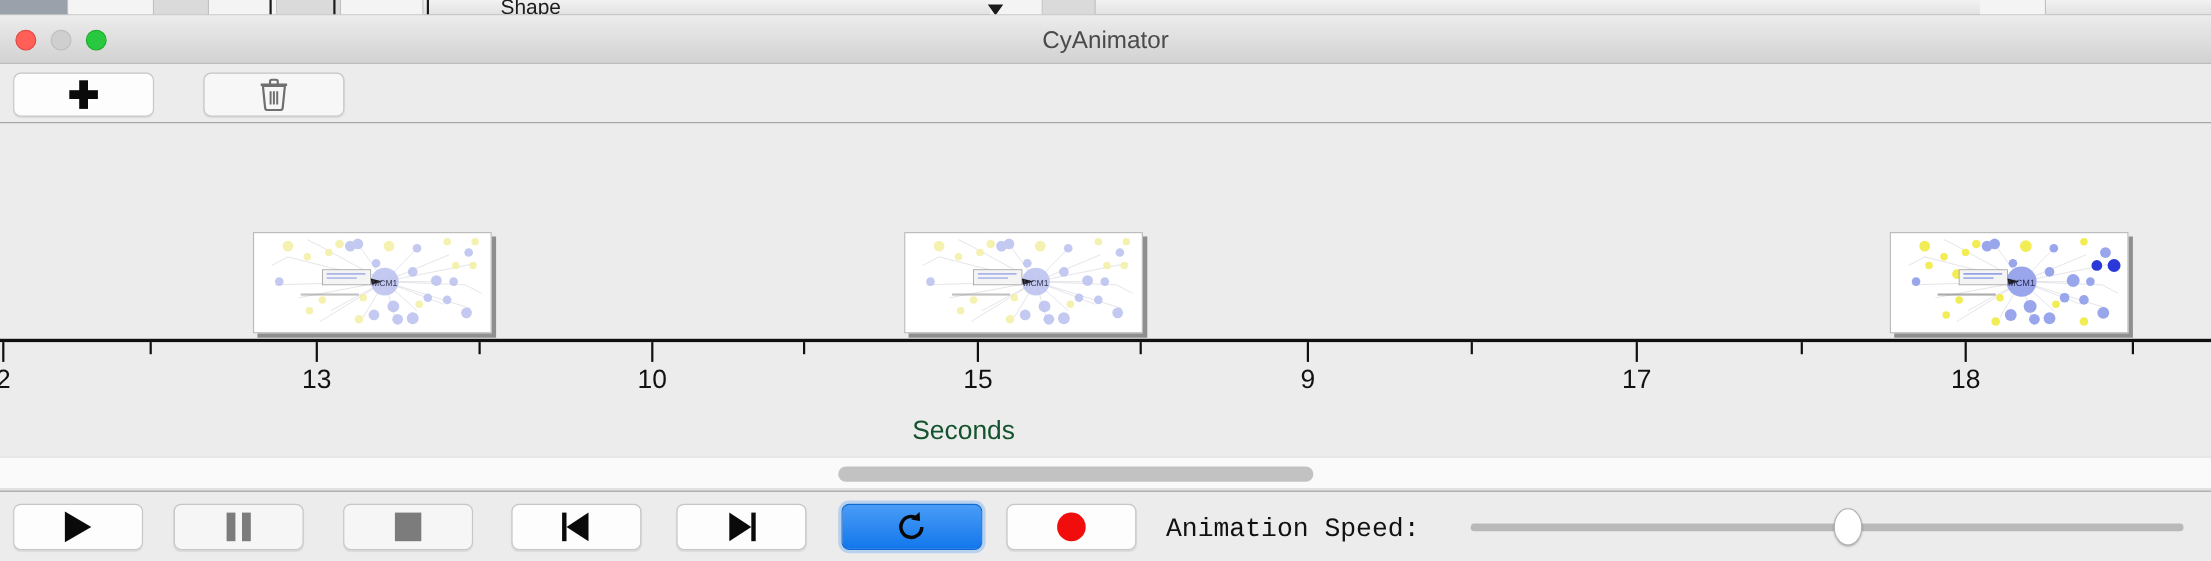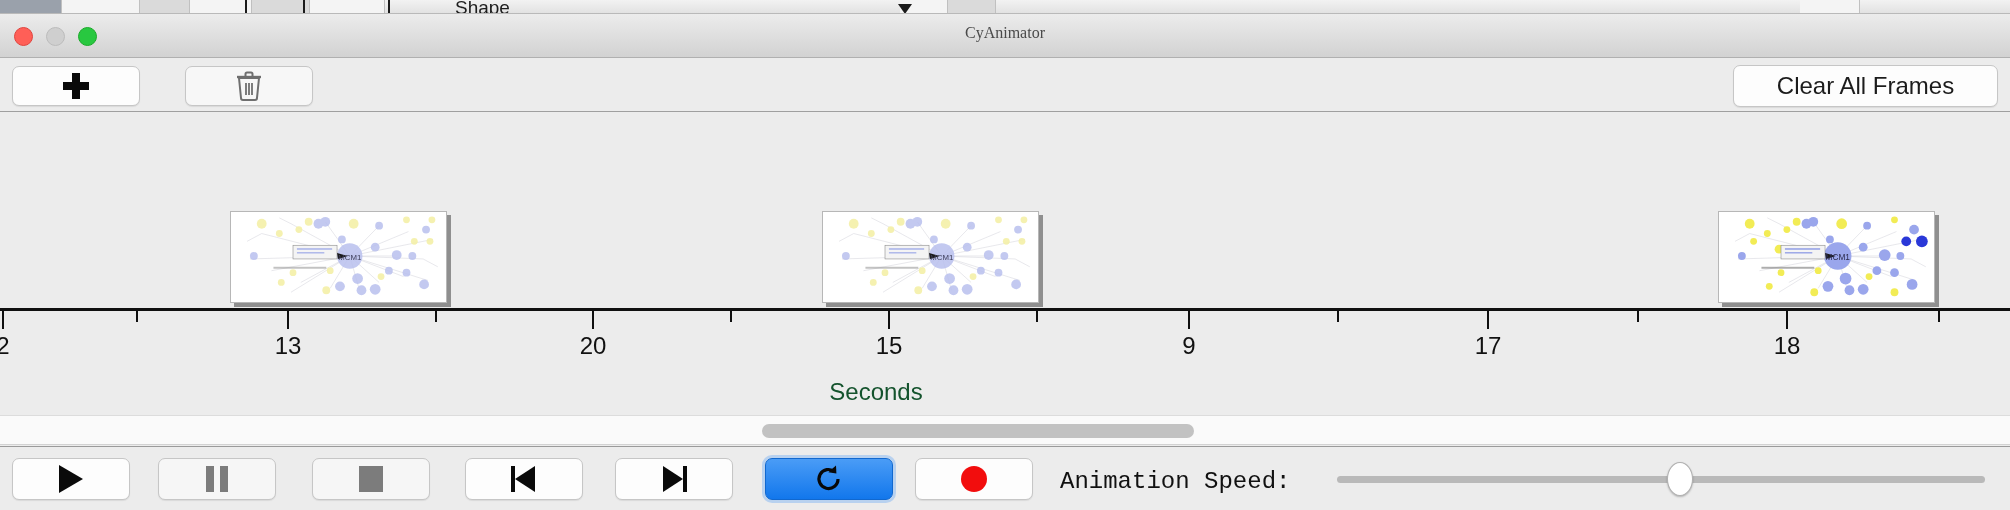--- a/index.html
+++ b/index.html
@@ -44,22 +44,22 @@
     background: linear-gradient(#ececec, #d2d2d2);
     border-bottom: 1px solid #b0b0b0;
   }
   .traffic { position: absolute; top: 13px; display: flex; gap: 13px; left: 14px; }
   .light { width: 19px; height: 19px; border-radius: 50%; }
   .light.red   { background: #ff5f57; border: 1px solid #e0443e; }
   .light.amber { background: #cfcfcf; border: 1px solid #bcbcbc; }
   .light.green { background: #28c840; border: 1px solid #1aab29; }
   .win-title {
     position: absolute; left: 0; right: 0; top: 10px;
-    text-align: center; font-size: 16px; color: #4a4a4a;
-    font-family: Liberation Serif, serif;
+    text-align: center; font-size: 22px; color: #4a4a4a;
+    font-family: Liberation Sans, sans-serif;
   }
 
   
   .toolbar {
     position: absolute; left: 0; top: 59px; width: 2010px; height: 53px;
     background: #ececec; border-bottom: 1px solid #9f9f9f;
   }
   .btn {
     position: absolute;
     background: #fdfdfd;
@@ -225,23 +225,20 @@
     <div class="btn btn-add">
       <span class="plus-icon"></span>
     </div>
     <div class="btn btn-del flat">
       <svg width="26" height="30" viewBox="0 0 26 30">
         <path d="M3 7 h20 l-2 20 a2 2 0 0 1 -2 2 h-12 a2 2 0 0 1 -2 -2 z" fill="none" stroke="#6f6f6f" stroke-width="2"></path>
         <path d="M1 6 h24" stroke="#6f6f6f" stroke-width="2.4" fill="none"></path>
         <path d="M9.5 6 v-3 a1.5 1.5 0 0 1 1.5 -1.5 h4 a1.5 1.5 0 0 1 1.5 1.5 v3" fill="none" stroke="#6f6f6f" stroke-width="2"></path>
         <path d="M10 12 v12 M13 12 v12 M16 12 v12" stroke="#6f6f6f" stroke-width="1.8"></path>
       </svg>
-    </div>
-    <div class="btn btn-clear">
-      <span>Clear All Frames</span>
     </div>
   </div>
 
   <div class="timeline">
     <div class="frame" style="left:230px;top:98px;">
       <svg class="net" viewBox="0 0 217 92">
         <g stroke="#cfcfd8" stroke-width="0.5" fill="none">
           <path d="M120 45 L60 12 M120 45 L30 22 M120 45 L95 10 M120 45 L150 14 M120 45 L180 20 M120 45 L205 28 M120 45 L165 45 M120 45 L195 48 M120 45 L100 78 M120 45 L130 80 M120 45 L150 72 M120 45 L70 72 M120 45 L40 60 M120 45 L18 48 M120 45 L60 82 M120 45 L175 66 M120 45 L200 70 M30 22 L15 30 M60 12 L48 6 M195 48 L210 56"></path>
         </g>
         <g fill="#b9c0ee" opacity="0.85">
@@ -405,21 +402,21 @@
         <div class="tick minor" style="left: 730px;"></div>
         <div class="tick minor" style="left: 1036px;"></div>
         <div class="tick minor" style="left: 1337px;"></div>
         <div class="tick minor" style="left: 1637px;"></div>
         <div class="tick minor" style="left: 1938px;"></div>
         <div class="tick major" style="left: 2px;"></div>
         <div class="tick-label" style="left: 3px;">2</div>
         <div class="tick major" style="left: 287px;"></div>
         <div class="tick-label" style="left: 288px;">13</div>
         <div class="tick major" style="left: 592px;"></div>
-        <div class="tick-label" style="left: 593px;">20</div>
+        <div class="tick-label" style="left: 593px;">10</div>
         <div class="tick major" style="left: 888px;"></div>
         <div class="tick-label" style="left: 889px;">15</div>
         <div class="tick major" style="left: 1188px;"></div>
         <div class="tick-label" style="left: 1189px;">9</div>
         <div class="tick major" style="left: 1487px;"></div>
         <div class="tick-label" style="left: 1488px;">17</div>
         <div class="tick major" style="left: 1786px;"></div>
         <div class="tick-label" style="left: 1787px;">18</div>
       </div>
   </div>

